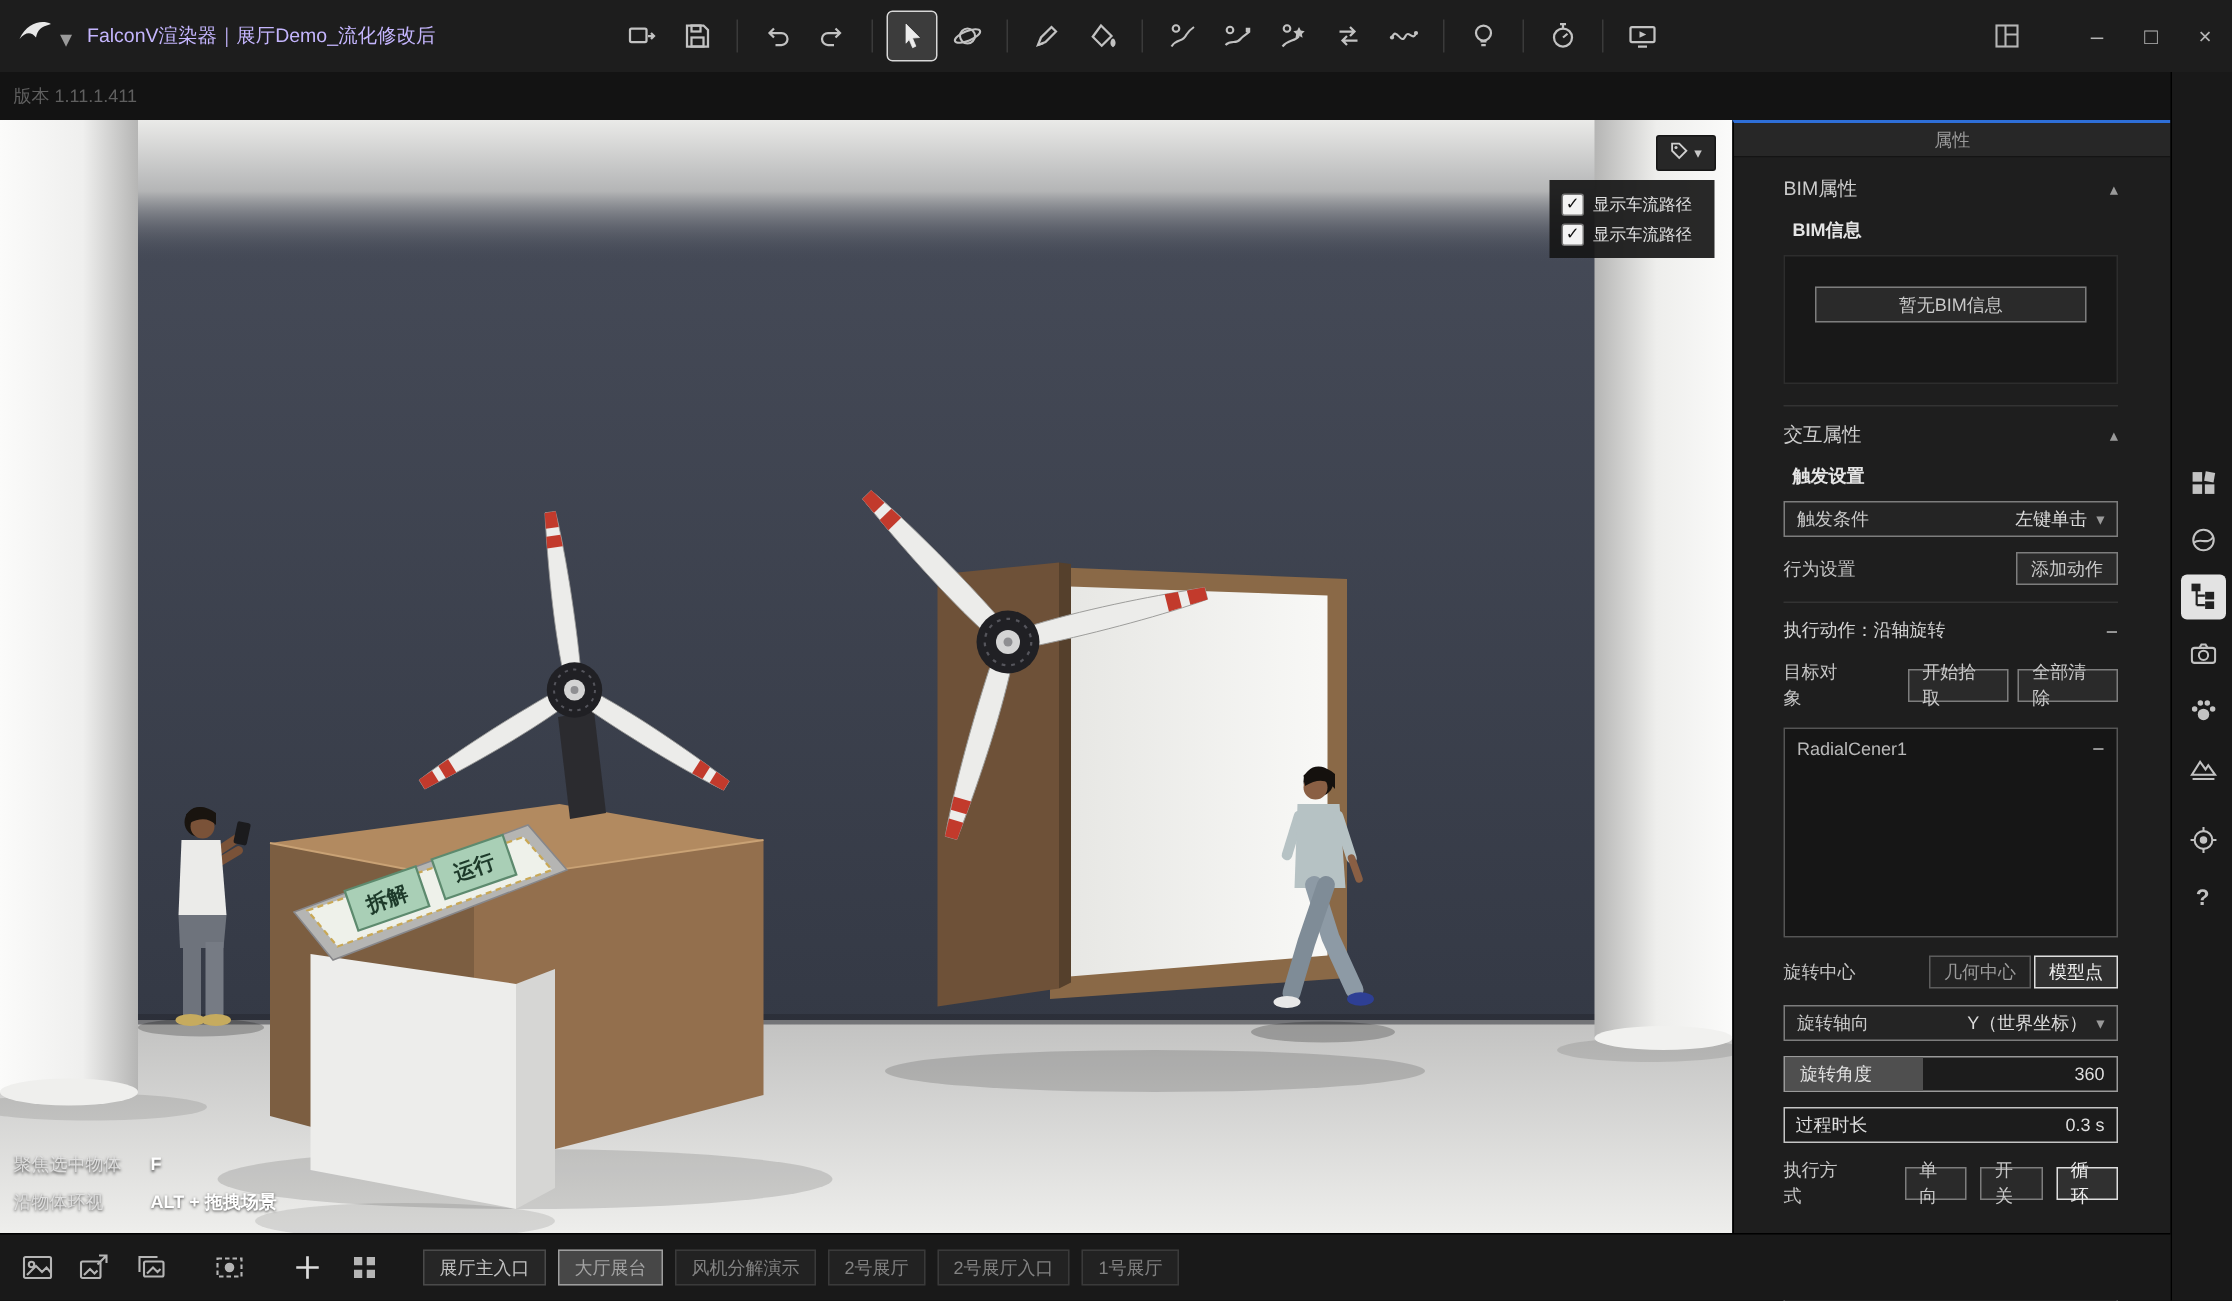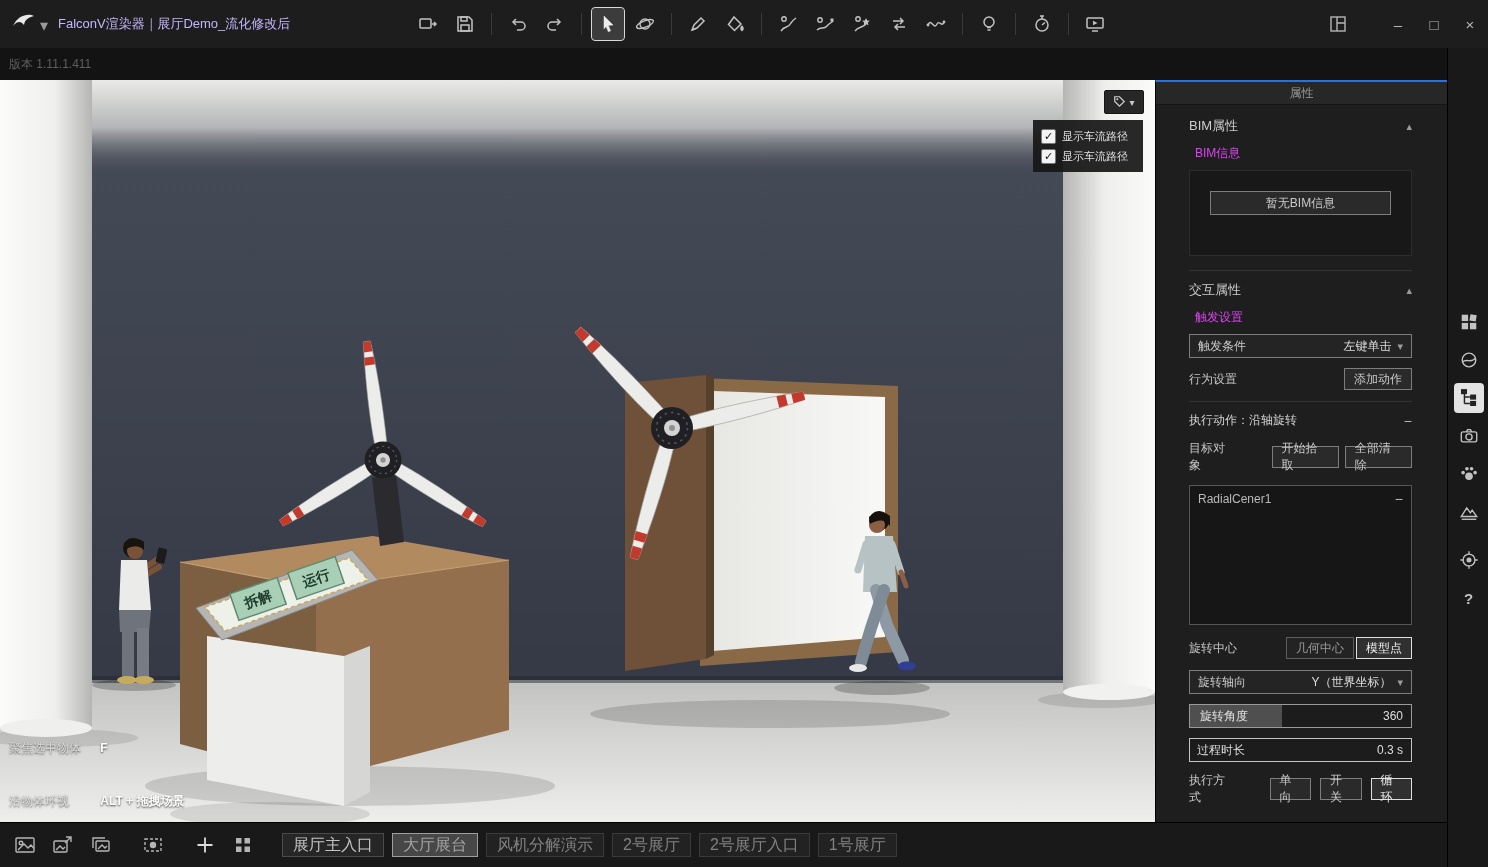--- a/index.html
+++ b/index.html
@@ -31,32 +31,32 @@
   .scene text{font-weight:bold;}
   .tag-btn{position:absolute;left:1104px;top:10px;width:38px;height:22px;background:#272727;border:1px solid #161616;
            border-radius:2px;display:flex;align-items:center;justify-content:center;gap:3px;color:#c9c9c9;font-size:10px;}
   .check-panel{position:absolute;left:1033px;top:40px;width:110px;height:52px;background:rgba(22,22,22,0.92);
                display:flex;flex-direction:column;justify-content:center;gap:5px;padding:0 8px;box-sizing:border-box;}
   .check-row{display:flex;align-items:center;gap:6px;font-size:11px;color:#e0e0e0;}
   .cb{width:13px;height:13px;background:#f3f3f3;border:1px solid #777;border-radius:2px;color:#111;
       font-size:11px;line-height:12px;text-align:center;flex:0 0 auto;}
   .hints{position:absolute;left:9px;bottom:12px;color:#ececec;font-size:12px;text-shadow:0 1px 2px rgba(0,0,0,.7);}
   .hint-row{margin-top:8px;}
-  .hint-label{display:inline-block;min-width:88px;color:#dedede;margin-top:28px;}
+  .hint-label{display:inline-block;min-width:88px;color:#dedede;}
   .hint-key{font-weight:bold;color:#fff;}
 
   
   .rightpanel{position:absolute;top:80px;left:1155px;width:292px;height:742px;background:#1e1e1e;
               border-top:2px solid #2e6fd8;border-left:1px solid #000;box-sizing:border-box;font-size:12px;}
   .p-header{height:22px;background:#272727;color:#9a9a9a;text-align:center;line-height:22px;font-size:12px;
             border-bottom:1px solid #141414;}
   .p-body{padding:12px 35px 0 21px;margin-left:12px;}
   .sec-row{display:flex;align-items:center;justify-content:space-between;color:#cdcdcd;font-size:13px;margin-bottom:10px;}
   .chev{color:#9a9a9a;font-size:11px;}
-  .label-sm{color:#d946ef;margin:0 0 8px 6px;}
+  .label-sm{color:#e5e5e5;margin:0 0 8px 6px;font-weight:bold;}
   .bim-box{height:44px;background:#181818;border:1px solid #2d2d2d;padding:20px;margin-bottom:14px;}
   .btn{height:22px;border:1px solid #7d7d7d;background:#2a2a2a;color:#c9c9c9;font-size:12px;
        display:inline-flex;align-items:center;justify-content:center;padding:0 9px;box-sizing:border-box;}
   .btn.full{width:100%;height:24px;}
   .btn.bright{border-color:#dedede;background:#303030;color:#eee;}
   .btn.dim{border-color:#5c5c5c;color:#9a9a9a;background:#232323;}
   .divider{height:1px;background:#333;margin:2px 0 10px;}
   .drop{height:22px;border:1px solid #7d7d7d;background:#242424;display:flex;align-items:center;
         justify-content:space-between;padding:0 8px;color:#c9c9c9;margin-bottom:10px;}
   .drop .val{display:flex;align-items:center;gap:6px;color:#dcdcdc;}
@@ -80,21 +80,21 @@
   .rt-icon.active{background:#e3e3e3;color:#222;}
   .rt-icon.gap{margin-top:14px;}
   .rt-help{font-size:15px;font-weight:bold;}
 
   
   .bottombar{position:absolute;top:822px;left:0;width:1447px;height:45px;background:#191919;border-top:1px solid #000;
              display:flex;align-items:center;padding-left:10px;box-sizing:border-box;}
   .bicon{width:30px;height:30px;display:flex;align-items:center;justify-content:center;color:#b9b9b9;margin-right:8px;}
   .bicon.gapL{margin-left:14px;}
   .tabs{display:flex;align-items:center;margin-left:16px;}
-  .tab{height:24px;padding:0 10px;border:1px solid #4a4a4a;background:#262626;color:#c2c2c2;font-size:16px;
+  .tab{height:24px;padding:0 10px;border:1px solid #4a4a4a;background:#262626;color:#c2c2c2;font-size:12px;
        display:flex;align-items:center;margin-right:8px;box-sizing:border-box;white-space:nowrap;}
   .tab.active{background:#474747;border-color:#9e9e9e;color:#a3a3a3;}
   .tab.dim{color:#828282;border-color:#3a3a3a;background:#222;}
 </style>
 </head>
 <body>
 
 <div class="app">
 
   <div class="titlebar">

